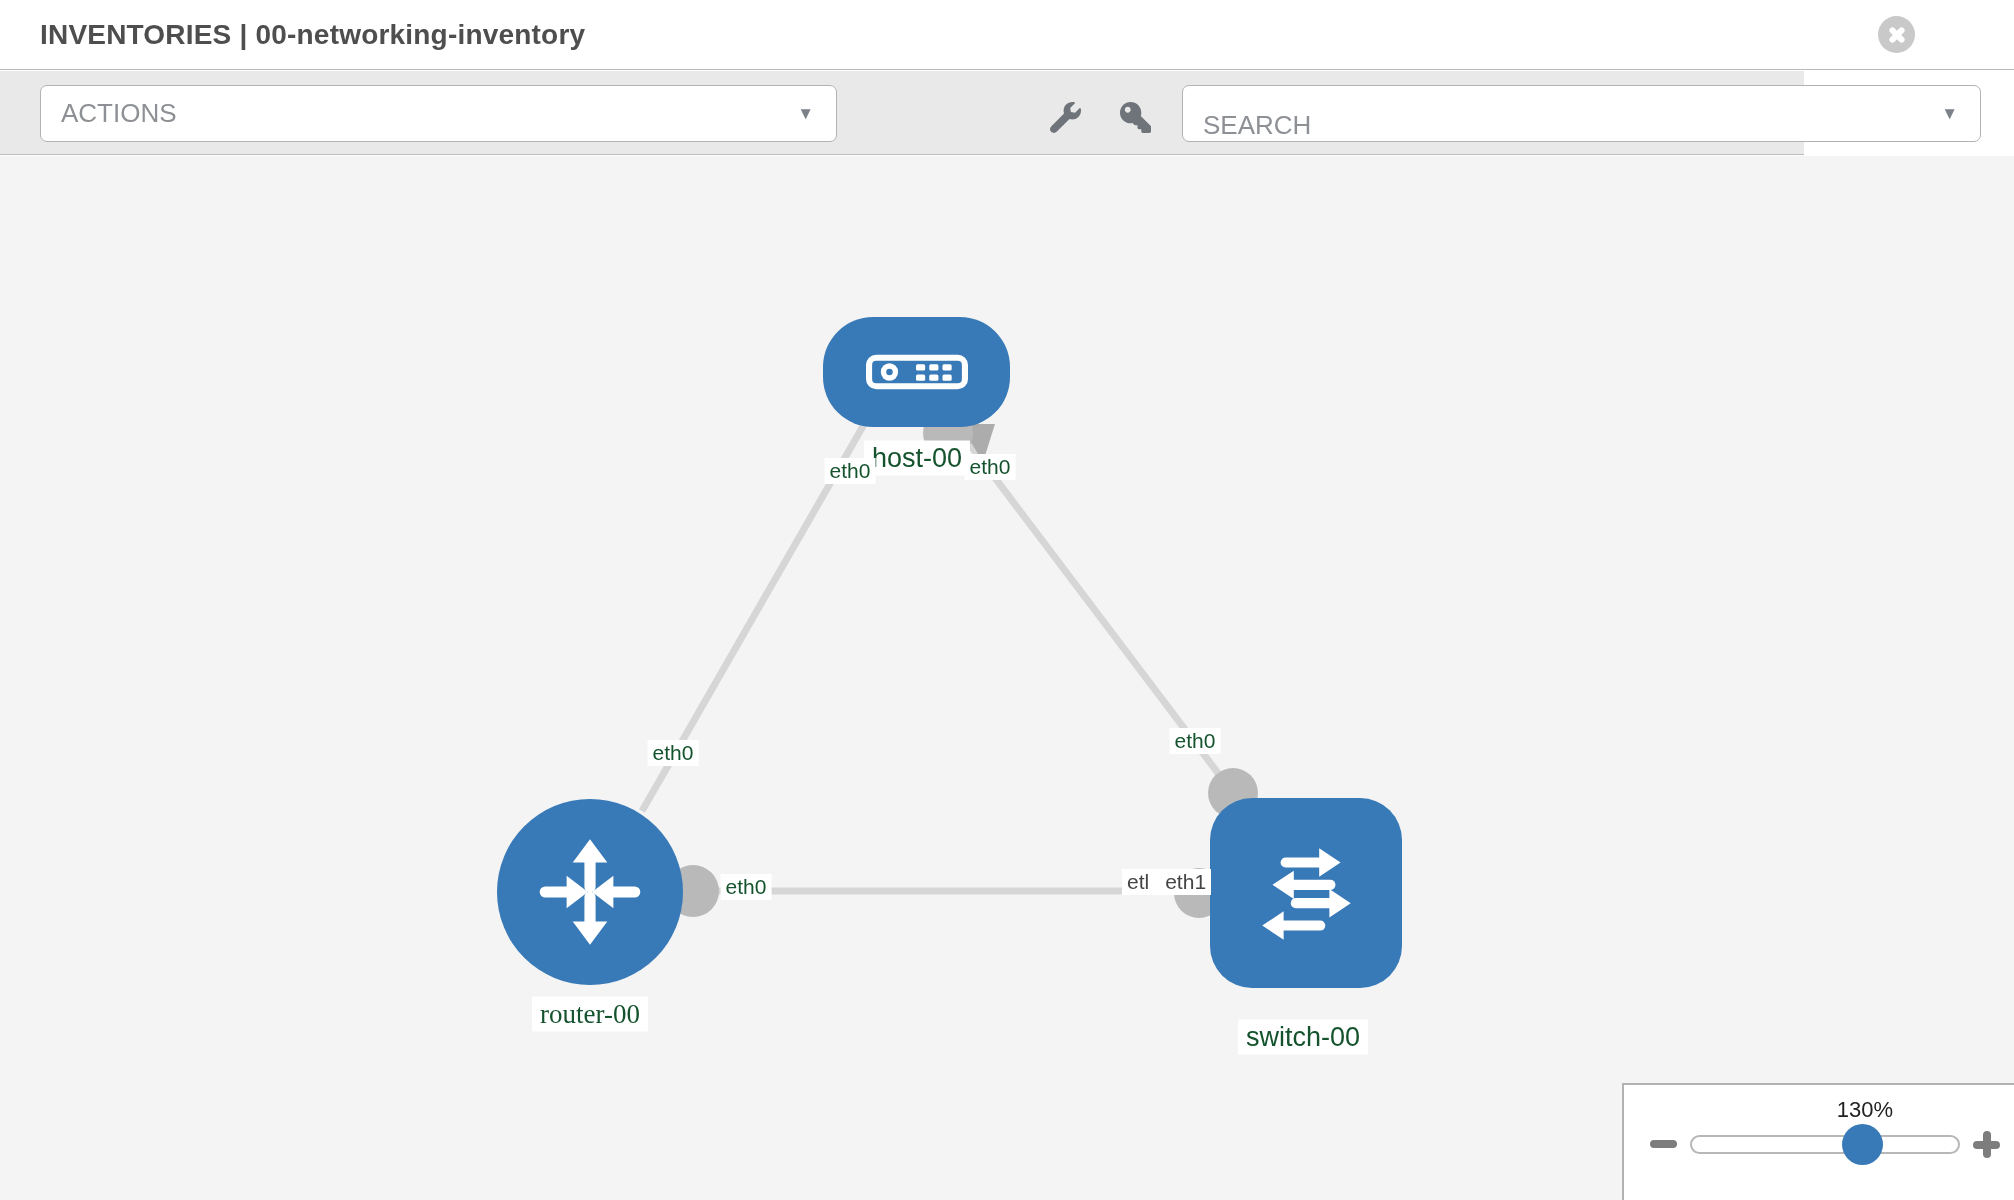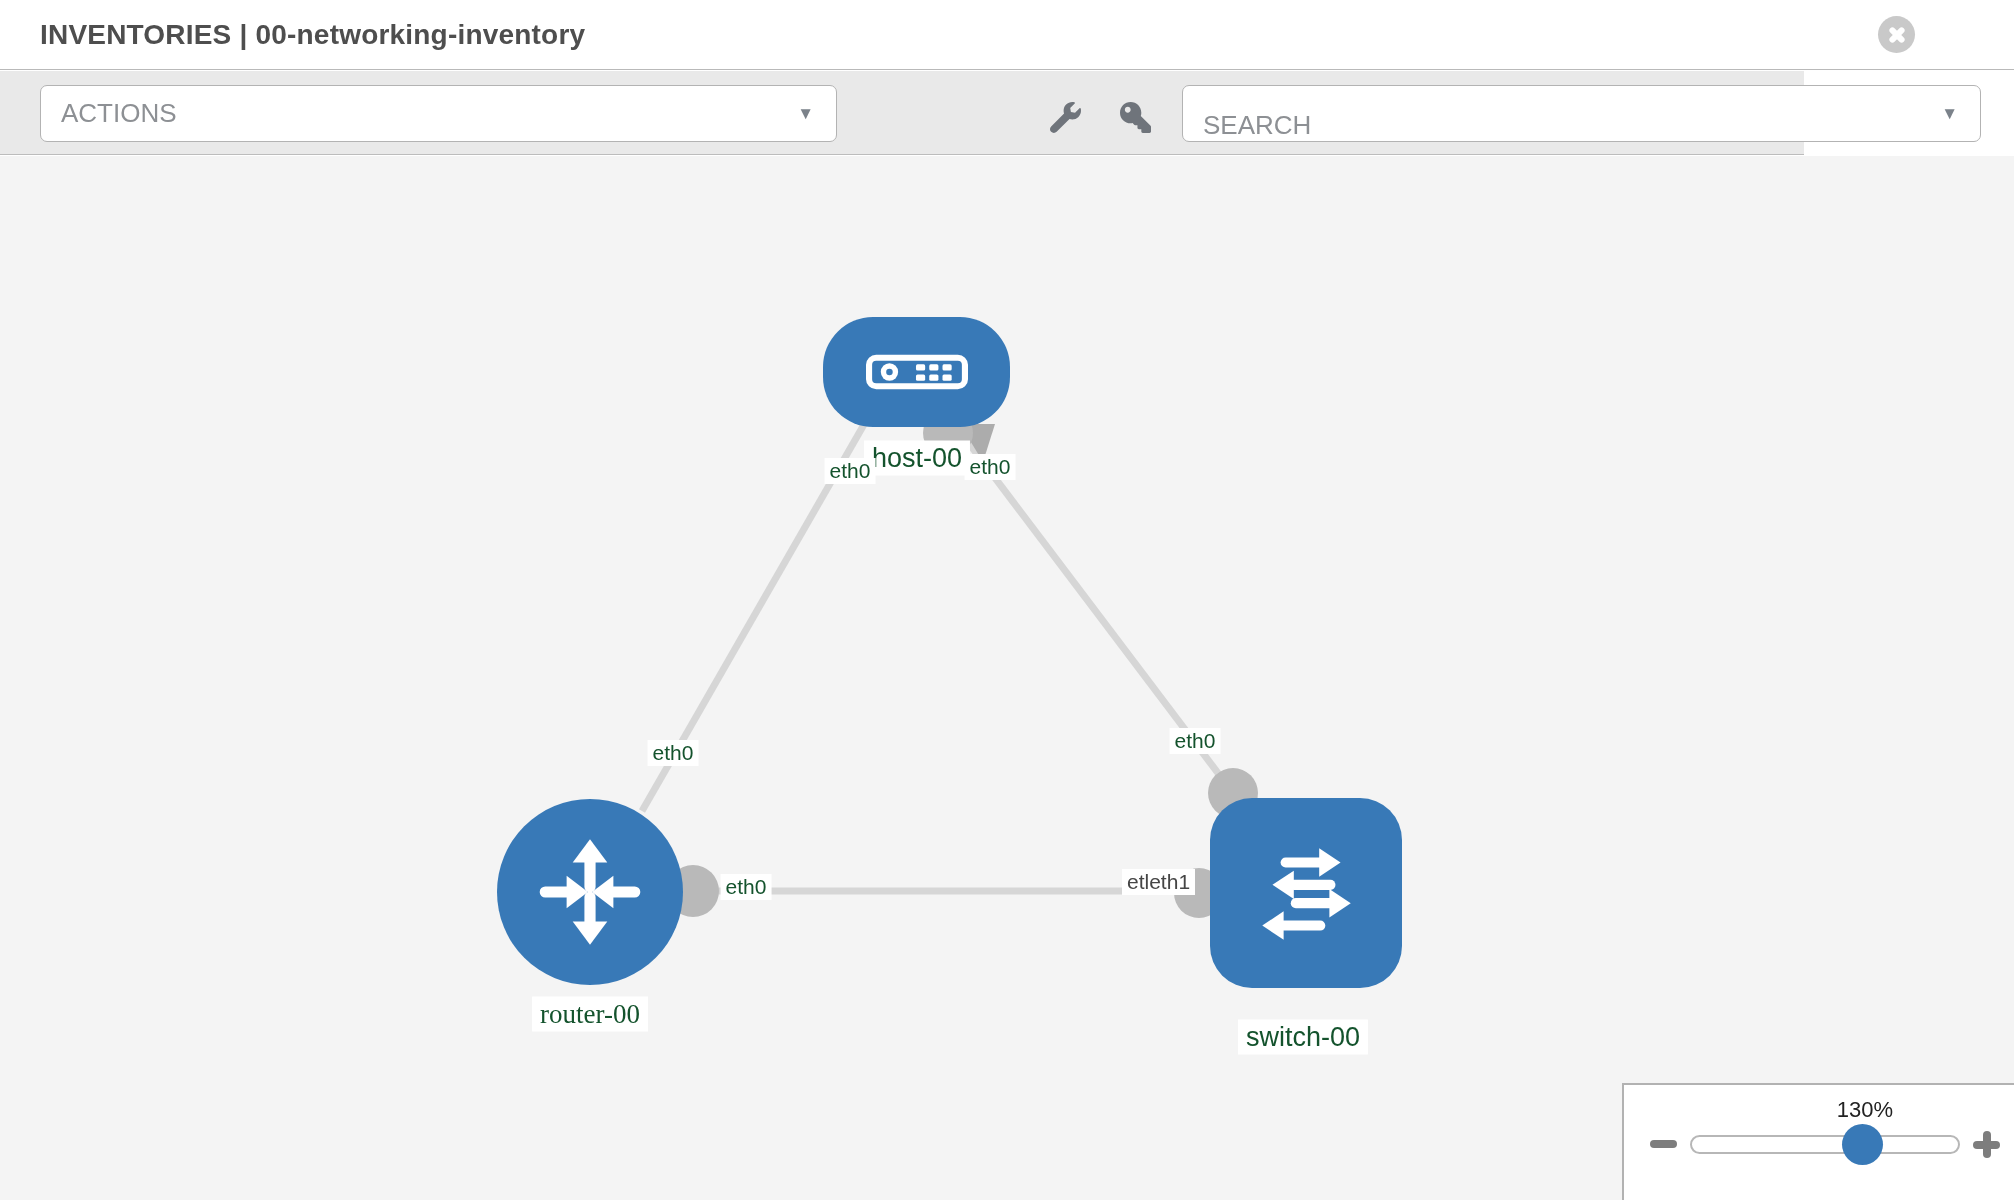--- a/index.html
+++ b/index.html
@@ -57,21 +57,21 @@
   .lbl-router   { left:590px;  top:858px;font-family:Liberation Serif, serif; }
   .lbl-switch   { left:1303px; top:881px; }
   .if-host-l    { left:850px;  top:315px; }
   .if-host-r    { left:990px;  top:311px; }
   .if-router-t  { left:673px;  top:597px; }
   .if-switch-t  { left:1195px; top:585px; }
   .if-mid-l     { left:746px;  top:731px; }
   .if-overlap { position:absolute; left:1103px; top:713px; display:flex;margin-left:19px; }
   .if-overlap span { background:#fff; color:#454545; font-size:21px; padding:1px 0; }
   .if-overlap .back  { padding-left:5px; }
-  .if-overlap .front { padding-right:5px; }
+  .if-overlap .front { padding-right:5px;padding-left:16px; }
 
   
   .zoom-panel { position:absolute; left:1622px; top:927px; width:400px; height:135px;
                 background:#fff; border:2px solid #b2b2b2; }
   .zoom-value { position:absolute; left:201px; top:12px; transform:translateX(-50%);
                 font-size:22px; color:#222;margin-left:40px; }
   .zoom-minus, .zoom-plus { position:absolute; cursor:pointer; }
   .zoom-minus { left:26px; top:55px; width:27px; height:8px; background:#7d7d7d; border-radius:4px; }
   .zoom-plus  { left:349px; top:46px; width:27px; height:27px; }
   .zoom-plus .h { position:absolute; left:0; top:10px; width:27px; height:8px;

